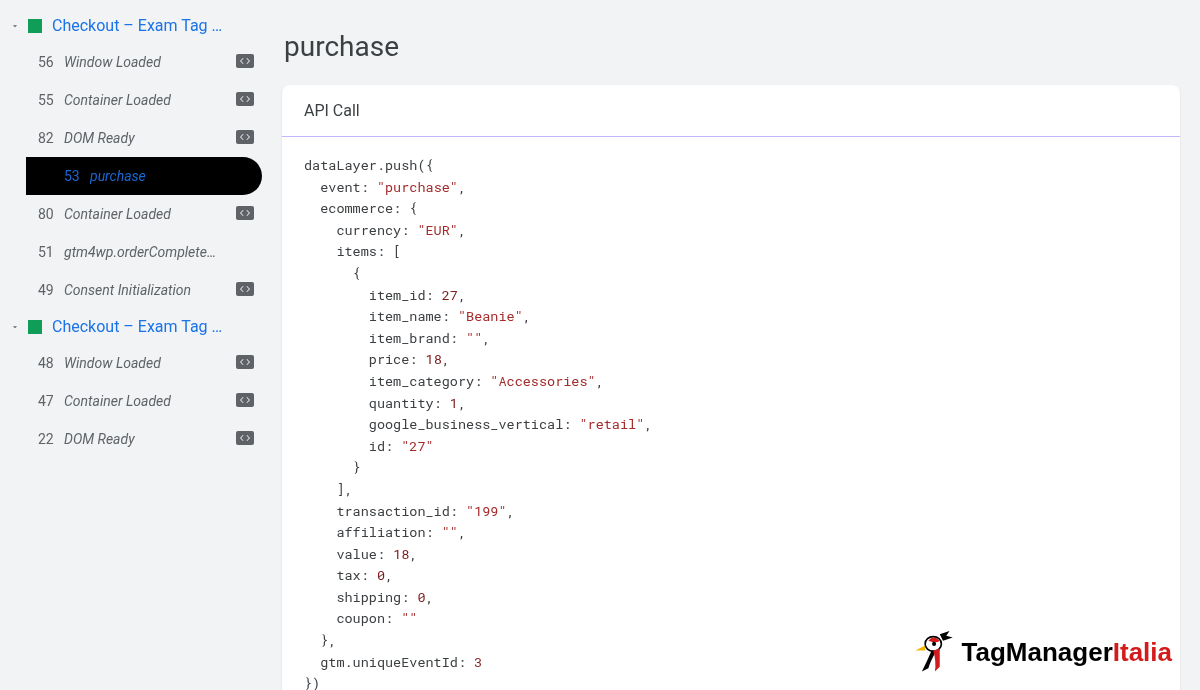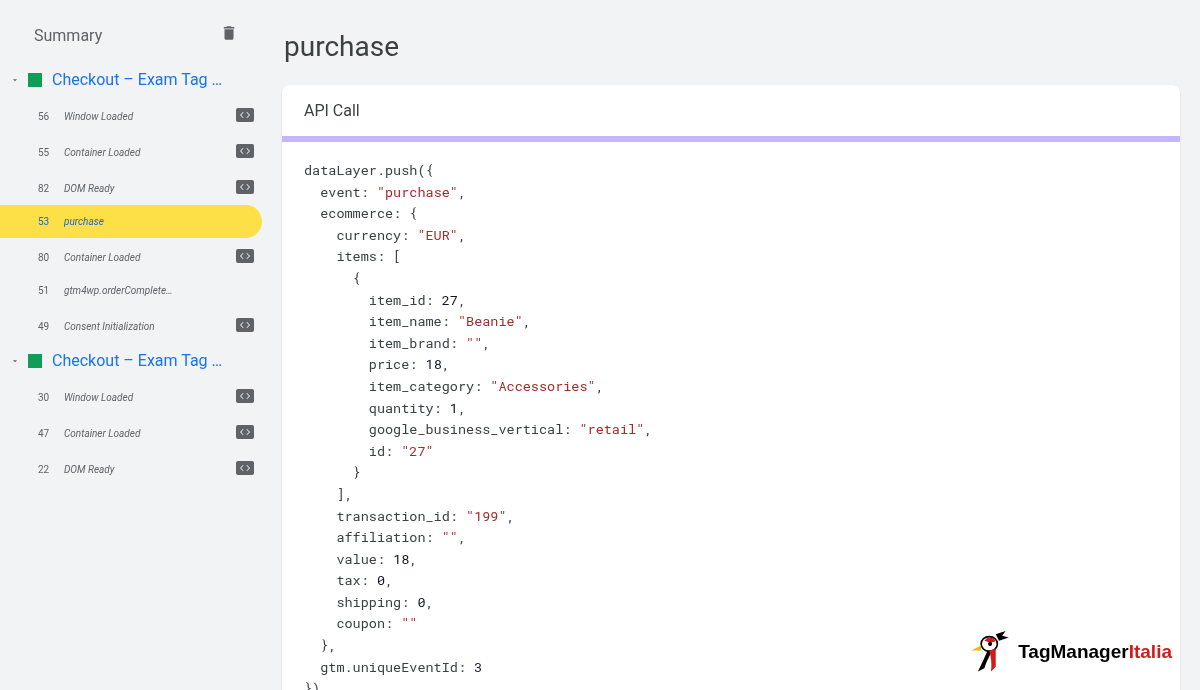--- a/index.html
+++ b/index.html
@@ -5,53 +5,45 @@
 * { box-sizing: border-box; margin: 0; padding: 0; }
 body { font-family: 'Google Sans', Roboto, Arial, sans-serif; background: #f1f3f4; width: 1200px; height: 690px; overflow: hidden; position: relative; }
 .container { display: flex; height: 100%; }
 .sidebar { width: 262px; background: #f1f3f4; padding: 8px 0; overflow-y: auto; }
 .summary-header { display: flex; align-items: center; justify-content: space-between; padding: 16px 24px 16px 34px; color: #5f6368; font-size: 16px; font-weight: 400; }
 .delete-icon { width: 18px; height: 18px; fill: #5f6368; cursor: pointer; }
 .group-header { display: flex; align-items: center; padding: 8px 8px 8px 10px; cursor: pointer; }
 .chevron { width: 10px; height: 10px; margin-right: 8px; fill: #5f6368; flex-shrink: 0; }
 .green-square { width: 14px; height: 14px; background: #0f9d58; margin-right: 10px; flex-shrink: 0; }
 .group-label { color: #1a73e8; font-size: 16px; white-space: nowrap; overflow: hidden; text-overflow: ellipsis; }
-.event-item { display: flex; align-items: flex-end; padding: 11px 8px 11px 38px; cursor: pointer; font-size: 10px; color: #5f6368; border-radius: 0 22px 22px 0; }
-.event-item.selected { background: #fde047; color: #1967d2; }
+.event-item { display: flex; align-items: flex-start; padding: 11px 8px 11px 38px; cursor: pointer; font-size: 14px; color: #5f6368; border-radius: 0 22px 22px 0; }
+.event-item.selected { background: #000000; color: #1967d2; margin-left: 26px; }
 .event-number { margin-right: 8px; min-width: 18px; color: #5f6368; }
 .event-item.selected .event-number { color: #1967d2; }
 .event-name { flex: 1; white-space: nowrap; overflow: hidden; text-overflow: ellipsis; font-style: italic; }
 .code-badge { width: 18px; height: 14px; background: #5f6368; border-radius: 2px; display: inline-flex; align-items: center; justify-content: center; margin-left: 8px; flex-shrink: 0; }
 .code-badge svg { width: 12px; height: 8px; fill: #fff; }
 .main { flex: 1; padding: 0 20px; overflow-y: auto; }
 .page-title { font-size: 28px; color: #3c4043; font-weight: 400; padding: 30px 0 22px 2px; }
 .card { background: #fff; border-radius: 8px; box-shadow: 0 1px 2px rgba(60,64,67,0.15); margin-bottom: 16px; }
-.card-header { padding: 16px 22px; font-size: 16px; color: #3c4043; border-bottom: 6px solid #c4b5fd; }
+.card-header { padding: 16px 22px; font-size: 16px; color: #3c4043; border-bottom: 1px solid #c4b5fd; }
 .code-block { padding: 18px 22px 22px 22px; }
 pre { font-family: 'Roboto Mono', Consolas, monospace; font-size: 13.5px; line-height: 1.6; color: #3c4043; white-space: pre; }
 .tok-str { color: #a52a2a; }
-.tok-num { color: #0f172a; }
+.tok-num { color: #7f1d1d; }
 .footer-logo { position: absolute; bottom: 12px; right: 28px; display: flex; align-items: center; }
 .bird-svg { width: 52px; height: 52px; margin-right: 6px; }
-.logo-text { font-family: Arial, sans-serif; font-weight: 700; font-size: 19px; color: #000; }
+.logo-text { font-family: Arial, sans-serif; font-weight: 700; font-size: 26px; color: #000; }
 .logo-text .italia { color: #d41b1b; }
 </style>
 </head>
 <body>
 
 <div class="container">
   <aside class="sidebar">
-    <div class="summary-header">
-      <span>Summary</span>
-      <span>
-        <svg class="delete-icon" viewBox="0 0 24 24">
-            <path d="M6 19c0 1.1.9 2 2 2h8c1.1 0 2-.9 2-2V7H6v12zM19 4h-3.5l-1-1h-5l-1 1H5v2h14V4z"></path>
-          </svg>
-      </span>
-    </div>
 
     <div class="group-header">
       <svg class="chevron" viewBox="0 0 24 24">
           <path d="M7 10l5 5 5-5z"></path>
         </svg>
       <span class="green-square"></span>
       <span class="group-label">Checkout – Exam Tag …</span>
     </div>
     <div class="event-item">
       <span class="event-number">56</span>
@@ -108,21 +100,21 @@
     </div>
 
     <div class="group-header">
       <svg class="chevron" viewBox="0 0 24 24">
           <path d="M7 10l5 5 5-5z"></path>
         </svg>
       <span class="green-square"></span>
       <span class="group-label">Checkout – Exam Tag …</span>
     </div>
     <div class="event-item">
-      <span class="event-number">30</span>
+      <span class="event-number">48</span>
       <span class="event-name">Window Loaded</span>
       <span class="code-badge">
           <svg viewBox="0 0 24 16">
             <path d="M9 13L4 8l5-5-1-1L2 8l6 6 1-1zm6 0l5-5-5-5 1-1 6 6-6 6-1-1z"></path>
           </svg>
         </span>
     </div>
     <div class="event-item">
       <span class="event-number">47</span>
       <span class="event-name">Container Loaded</span>

